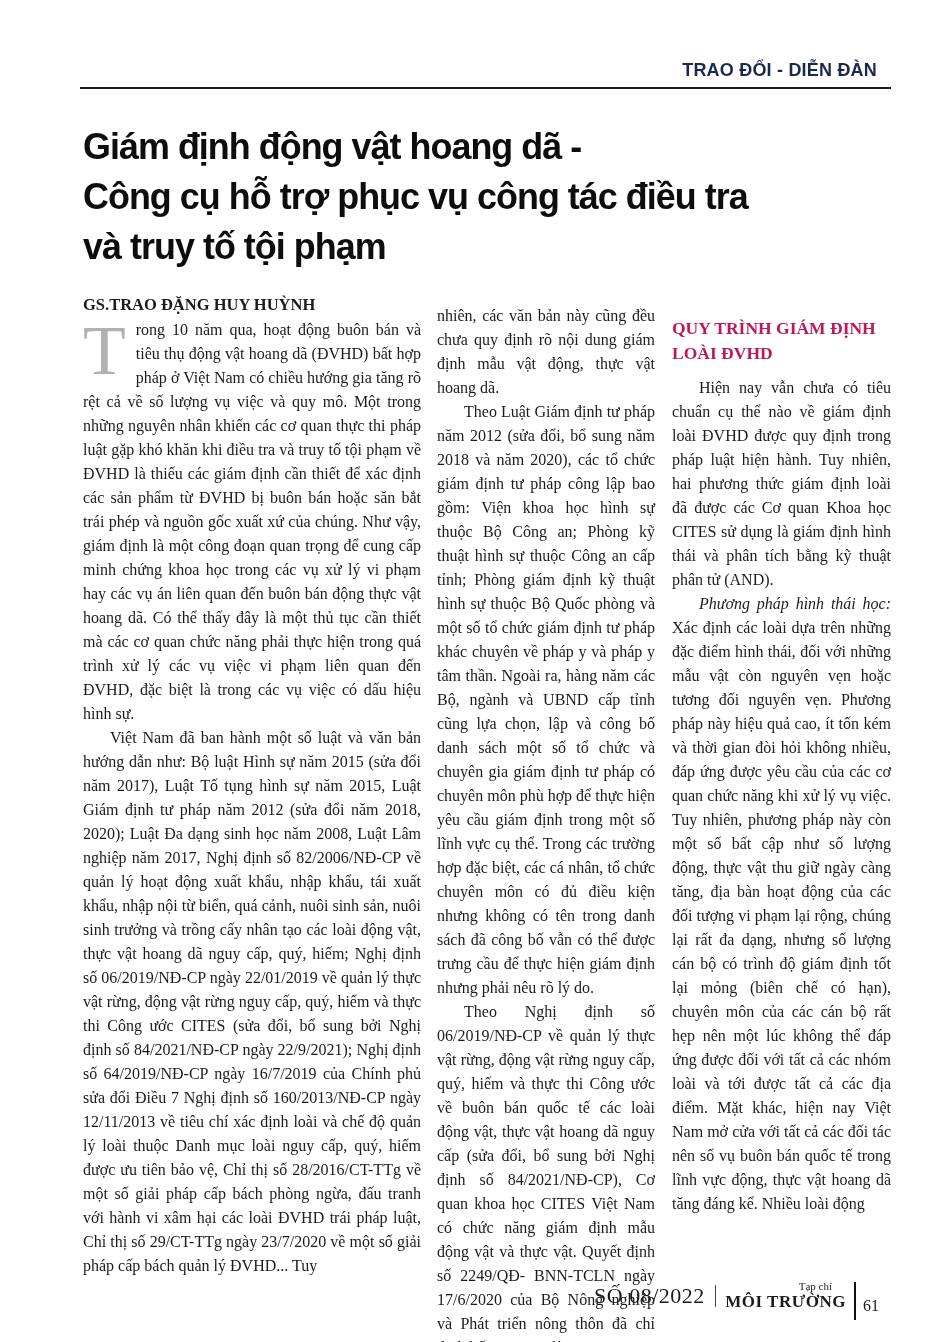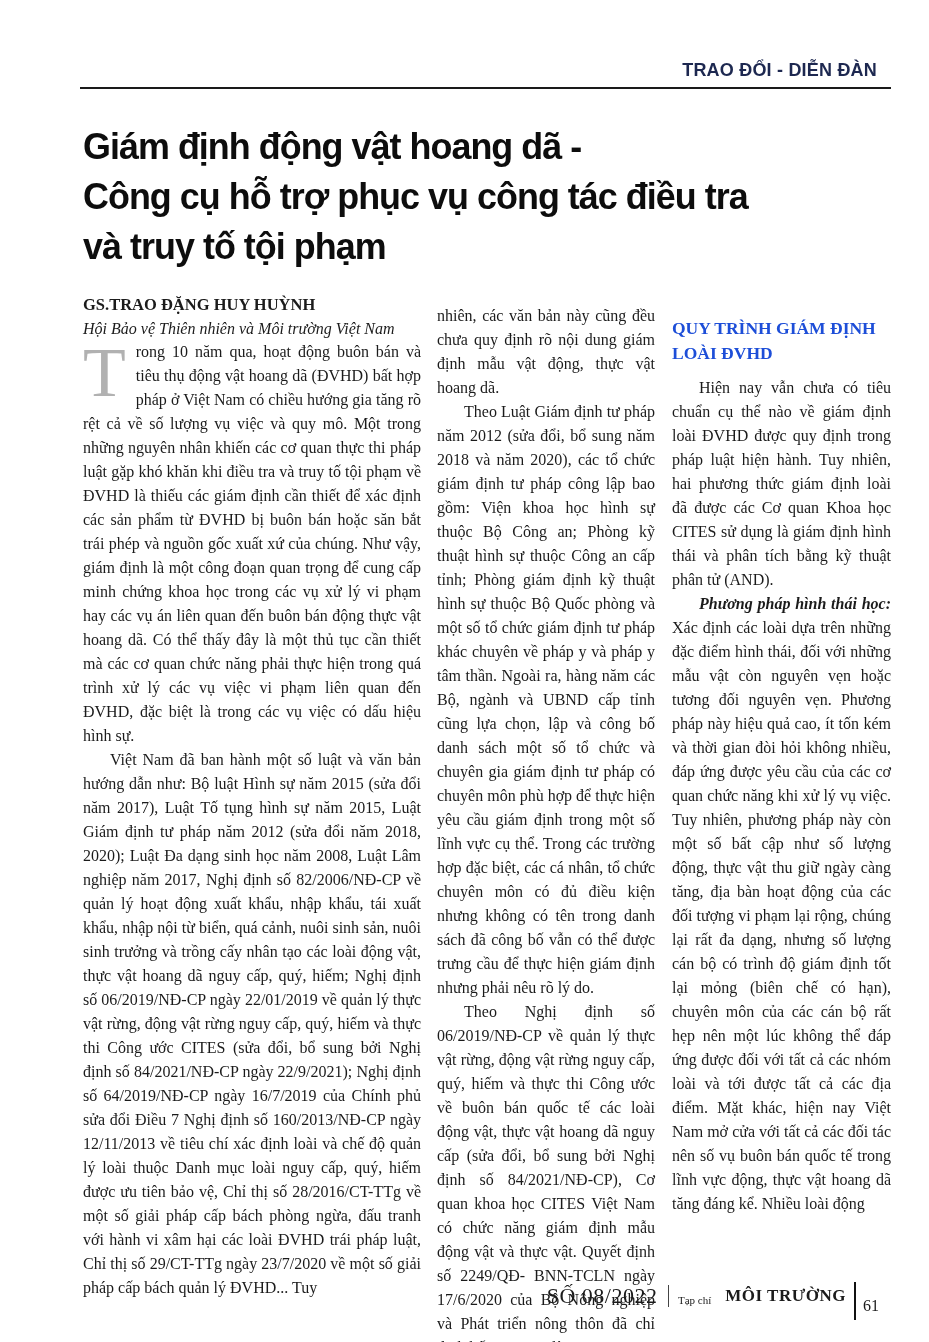--- a/index.html
+++ b/index.html
@@ -41,30 +41,30 @@
     float: left;
     font-size: 70px; line-height: 56px;
     color: #b1b1b1;
     margin: 5px 10px 0 0;
     font-family: "Liberation Serif", "DejaVu Serif", serif;
   }
   .indent { text-indent: 27px; }
   .sec-heading {
     font-weight: 700; font-size: 17.5px; line-height: 25px;
     margin: 12px 0 10px 0 !important;
-    text-align: left; color: #1d4ed8;
+    text-align: left; color: #be185d;
   }
-  .lead-italic { font-style: italic; font-weight: bold; }
+  .lead-italic { font-style: italic; }
   .footer {
     position: absolute; top: 1272px; right: 50px;
     display: flex; align-items: center;
   }
   .issue { font-size: 22px; letter-spacing: 0.5px; white-space: nowrap; }
   .thin-bar { width: 1.5px; height: 22px; background: #444; margin: 0 9px 0 10px; }
-  .brand-block { display: flex; flex-direction: row; align-items: flex-end; }
+  .brand-block { display: flex; flex-direction: column; align-items: flex-end; }
   .brand-small { font-size: 11px; line-height: 12px; margin-right: 14px; }
   .brand {
     font-weight: 700; font-size: 17px; letter-spacing: 0.5px;
     line-height: 20px; white-space: nowrap; text-align: center;
   }
   .footer-rule { width: 2px; height: 38px; background: #111; margin: 10px 7px 0 8px; }
   .pagenum { font-size: 16px; margin-top: 20px; }
 </style>
 </head>
 <body>
@@ -75,21 +75,20 @@
   <div class="kicker-rule"></div>
 
   <div class="title">
     <div>Giám định động vật hoang dã -</div>
     <div>Công cụ hỗ trợ phục vụ công tác điều tra</div>
     <div>và truy tố tội phạm</div>
   </div>
 
   <div class="col col1">
     <div class="author">GS.TRAO ĐẶNG HUY HUỲNH</div>
-    <div class="affil">Hội Bảo vệ Thiên nhiên và Môi trường Việt Nam</div>
     <p class="p-first"><span class="dropcap">T</span><span>rong 10 năm qua, hoạt động buôn bán và tiêu thụ động vật hoang dã (ĐVHD) bất hợp pháp ở Việt Nam có chiều hướng gia tăng rõ rệt cả về số lượng vụ việc và quy mô. Một trong những nguyên nhân khiến các cơ quan thực thi pháp luật gặp khó khăn khi điều tra và truy tố tội phạm về ĐVHD là thiếu các giám định cần thiết để xác định các sản phẩm từ ĐVHD bị buôn bán hoặc săn bắt trái phép và nguồn gốc xuất xứ của chúng. Như vậy, giám định là một công đoạn quan trọng để cung cấp minh chứng khoa học trong các vụ xử lý vi phạm hay các vụ án liên quan đến buôn bán động thực vật hoang dã. Có thể thấy đây là một thủ tục cần thiết mà các cơ quan chức năng phải thực hiện trong quá trình xử lý các vụ việc vi phạm liên quan đến ĐVHD, đặc biệt là trong các vụ việc có dấu hiệu hình sự.</span></p>
     <p class="indent">Việt Nam đã ban hành một số luật và văn bản hướng dẫn như: Bộ luật Hình sự năm 2015 (sửa đổi năm 2017), Luật Tố tụng hình sự năm 2015, Luật Giám định tư pháp năm 2012 (sửa đổi năm 2018, 2020); Luật Đa dạng sinh học năm 2008, Luật Lâm nghiệp năm 2017, Nghị định số 82/2006/NĐ-CP về quản lý hoạt động xuất khẩu, nhập khẩu, tái xuất khẩu, nhập nội từ biển, quá cảnh, nuôi sinh sản, nuôi sinh trưởng và trồng cấy nhân tạo các loài động vật, thực vật hoang dã nguy cấp, quý, hiếm; Nghị định số 06/2019/NĐ-CP ngày 22/01/2019 về quản lý thực vật rừng, động vật rừng nguy cấp, quý, hiếm và thực thi Công ước CITES (sửa đổi, bổ sung bởi Nghị định số 84/2021/NĐ-CP ngày 22/9/2021); Nghị định số 64/2019/NĐ-CP ngày 16/7/2019 của Chính phủ sửa đổi Điều 7 Nghị định số 160/2013/NĐ-CP ngày 12/11/2013 về tiêu chí xác định loài và chế độ quản lý loài thuộc Danh mục loài nguy cấp, quý, hiếm được ưu tiên bảo vệ, Chỉ thị số 28/2016/CT-TTg về một số giải pháp cấp bách phòng ngừa, đấu tranh với hành vi xâm hại các loài ĐVHD trái pháp luật, Chỉ thị số 29/CT-TTg ngày 23/7/2020 về một số giải pháp cấp bách quản lý ĐVHD... Tuy</p>
   </div>
 
   <div class="col col2">
     <p>nhiên, các văn bản này cũng đều chưa quy định rõ nội dung giám định mẫu vật động, thực vật hoang dã.</p>
     <p class="indent">Theo Luật Giám định tư pháp năm 2012 (sửa đổi, bổ sung năm 2018 và năm 2020), các tổ chức giám định tư pháp công lập bao gồm: Viện khoa học hình sự thuộc Bộ Công an; Phòng kỹ thuật hình sự thuộc Công an cấp tỉnh; Phòng giám định kỹ thuật hình sự thuộc Bộ Quốc phòng và một số tổ chức giám định tư pháp khác chuyên về pháp y và pháp y tâm thần. Ngoài ra, hàng năm các Bộ, ngành và UBND cấp tỉnh cũng lựa chọn, lập và công bố danh sách một số tổ chức và chuyên gia giám định tư pháp có chuyên môn phù hợp để thực hiện yêu cầu giám định trong một số lĩnh vực cụ thể. Trong các trường hợp đặc biệt, các cá nhân, tổ chức chuyên môn có đủ điều kiện nhưng không có tên trong danh sách đã công bố vẫn có thể được trưng cầu để thực hiện giám định nhưng phải nêu rõ lý do.</p>
     <p class="indent">Theo Nghị định số 06/2019/NĐ-CP về quản lý thực vật rừng, động vật rừng nguy cấp, quý, hiếm và thực thi Công ước về buôn bán quốc tế các loài động vật, thực vật hoang dã nguy cấp (sửa đổi, bổ sung bởi Nghị định số 84/2021/NĐ-CP), Cơ quan khoa học CITES Việt Nam có chức năng giám định mẫu động vật và thực vật. Quyết định số 2249/QĐ- BNN-TCLN ngày 17/6/2020 của Bộ Nông nghiệp và Phát triển nông thôn đã chỉ định bốn cơ quan là Cơ quan</p>
   </div>
 

